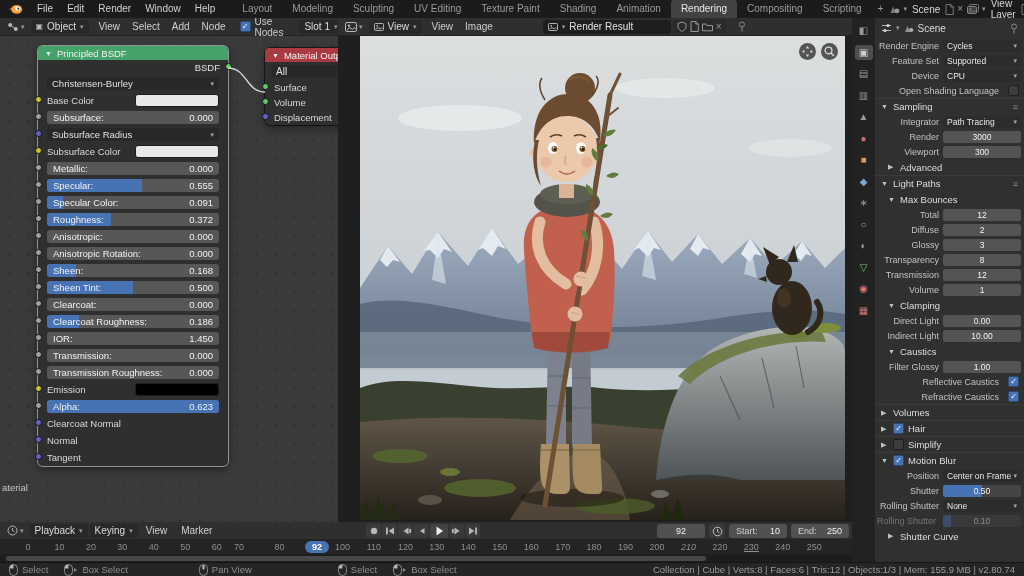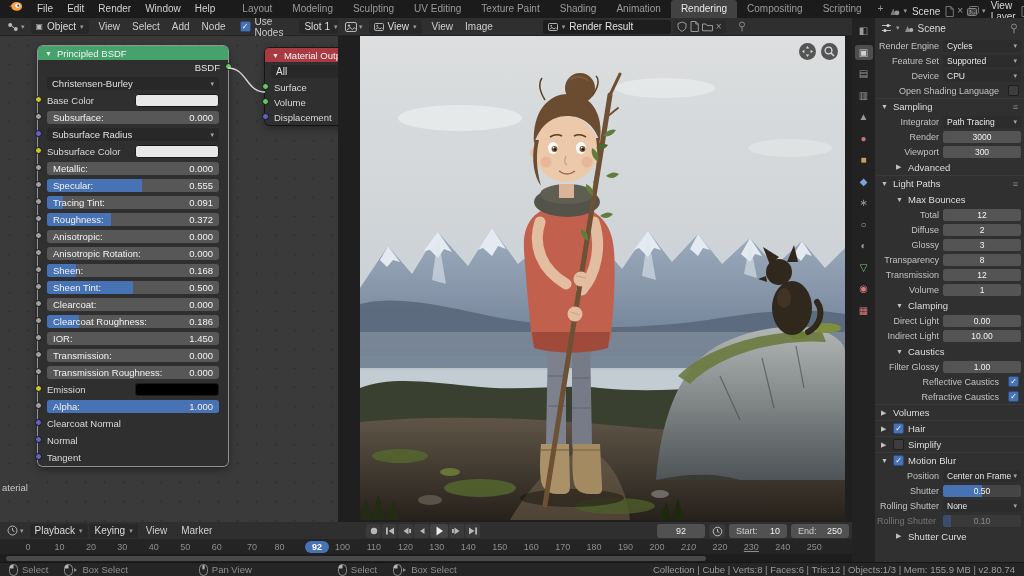--- a/index.html
+++ b/index.html
@@ -1,20 +1,20 @@
 <!DOCTYPE html>
 <html><head>
 <meta charset="utf-8">
 <style>
 *{box-sizing:border-box;margin:0;padding:0}
 body{background:#111;font-family:"Liberation Sans","DejaVu Sans",sans-serif}
 #app{position:relative;width:1024px;height:576px;background:#1b1b1b;overflow:hidden;color:#ccc;font-size:10px;cursor:default}
 svg{display:block}
 
-#topbar{position:absolute;left:0;top:0;width:930px;height:18px;background:#1b1b1b;display:flex;align-items:flex-start;padding:0 8px}
+#topbar{position:absolute;left:0;top:0;width:930px;height:18px;background:#1b1b1b;display:flex;align-items:center;padding:0 8px}
 .logo{display:flex;margin-right:7px}
 .tmenu{padding:0 7px;line-height:18px;color:#d2d2d2}
 #workspace-tabs{display:flex;margin-left:10px;height:18px;align-items:flex-end}
 .ws-tab{padding:0 10px;line-height:18px;color:#9b9b9b;white-space:nowrap}
 .ws-tab.active{background:#424242;color:#e9e9e9;border-radius:3px 3px 0 0}
 .ws-tab.plus{padding:0 6px}
 #topbar-right{margin-left:auto;display:flex;align-items:center;gap:4px}
 .tb-group{display:flex;align-items:center;gap:3px}
 .tb-val{color:#d8d8d8;margin:0 2px}
 .chev{font-size:7px;color:#999}
@@ -66,21 +66,21 @@
 #properties{position:absolute;left:852px;top:18px;width:172px;height:544px;background:#303030}
 #prop-nav{position:absolute;left:0;top:0;width:23px;height:544px;background:#222;display:flex;flex-direction:column;align-items:center;padding-top:5px;gap:6.5px}
 .nav-icon{width:18px;height:15px;display:flex;align-items:center;justify-content:center;font-size:10px;border-radius:3px;flex:none}
 .nav-icon.active{background:#4e4e4e}
 #prop-main{position:absolute;left:23px;top:0;right:0;bottom:0;overflow:hidden}
 .prop-header{height:20px;display:flex;align-items:center;gap:4px;padding:0 6px;color:#dadada}
 .prop-header .spacer{flex:1}
 #prop-items{position:absolute;top:20px;left:0;right:0}
 .phead{height:16px;display:flex;align-items:center;gap:4px;color:#dedede;font-size:9.5px;padding:0 6px}
 .phead.lvl0{border-top:1px solid #3a3a3a}
-.phead.lvl1{padding-left:21px}
+.phead.lvl1{padding-left:13px}
 .parrow{font-size:7px;color:#c0c0c0;width:8px;flex:none}
 .ppreset{margin-left:auto;color:#8a8a8a;font-size:9px}
 .prow{height:15px;display:flex;align-items:center;padding:0 4px 0 2px;font-size:9px}
 .plabel{width:62px;text-align:right;margin-right:4px;color:#c2c2c2;white-space:nowrap;overflow:hidden;flex:none}
 .pw{width:78px;height:12px;border-radius:2.5px;position:relative;display:flex;align-items:center;overflow:hidden;font-size:8.5px;flex:none}
 .pw.field{background:#545454;justify-content:center;color:#f4f4f4}
 .pw.dropdown{background:#2c2c2c;justify-content:space-between;padding:0 4px;color:#e8e8e8;white-space:nowrap}
 .pw.slider{background:#454545;justify-content:center;color:#f4f4f4}
 .pfill{position:absolute;left:0;top:0;bottom:0;background:#4772b3}
 .pw .txt{position:relative}
@@ -281,21 +281,21 @@
               <div class="n-widget n-slider">
                 <span class="n-fill" style="width: 55.5%;"></span>
                 <span class="n-slabel">Specular:</span>
                 <span class="n-svalue">0.555</span>
               </div>
             </div>
             <div class="n-row">
               <span class="socket in s-gray"></span>
               <div class="n-widget n-slider">
                 <span class="n-fill" style="width: 9.1%;"></span>
-                <span class="n-slabel">Tracing Tint:</span>
+                <span class="n-slabel">Specular Color:</span>
                 <span class="n-svalue">0.091</span>
               </div>
             </div>
             <div class="n-row">
               <span class="socket in s-gray"></span>
               <div class="n-widget n-slider">
                 <span class="n-fill" style="width: 37.2%;"></span>
                 <span class="n-slabel">Roughness:</span>
                 <span class="n-svalue">0.372</span>
               </div>
@@ -375,21 +375,21 @@
             <div class="n-row">
               <span class="socket in s-yellow"></span>
               <span class="n-label">Emission</span>
               <div class="n-swatch" style="background: rgb(0, 0, 0);"></div>
             </div>
             <div class="n-row">
               <span class="socket in s-gray"></span>
               <div class="n-widget n-slider">
                 <span class="n-fill" style="width: 100%;"></span>
                 <span class="n-slabel">Alpha:</span>
-                <span class="n-svalue">1.000</span>
+                <span class="n-svalue">0.623</span>
               </div>
             </div>
             <div class="n-row">
               <span class="socket in s-purple"></span>
               <span class="n-label">Clearcoat Normal</span>
             </div>
             <div class="n-row">
               <span class="socket in s-purple"></span>
               <span class="n-label">Normal</span>
             </div>
@@ -940,21 +940,21 @@
     </div>
     <div id="ruler">
       <span id="frame-pill" style="background: rgb(71, 114, 179);">92</span>
     <span class="tick" style="left: 28px;">0</span>
         <span class="tick" style="left: 59.45px;">10</span>
         <span class="tick" style="left: 90.9px;">20</span>
         <span class="tick" style="left: 122.35px;">30</span>
         <span class="tick" style="left: 153.8px; text-align: center;">40</span>
         <span class="tick" style="left: 185.25px;">50</span>
         <span class="tick" style="left: 216.7px;">60</span>
-        <span class="tick" style="left: 252px;">70</span>
+        <span class="tick" style="left: 239px;">70</span>
         <span class="tick" style="left: 279.6px;">80</span>
         <span class="tick" style="left: 342.5px;">100</span>
         <span class="tick" style="left: 373.95px;">110</span>
         <span class="tick" style="left: 405.4px;">120</span>
         <span class="tick" style="left: 436.85px;">130</span>
         <span class="tick" style="left: 468.3px;">140</span>
         <span class="tick" style="left: 499.75px;">150</span>
         <span class="tick" style="left: 531.2px;">160</span>
         <span class="tick" style="left: 562.65px;">170</span>
         <span class="tick" style="left: 594.1px;">180</span>

